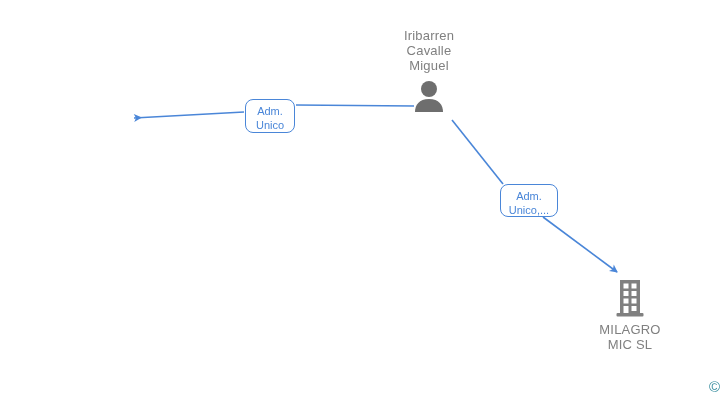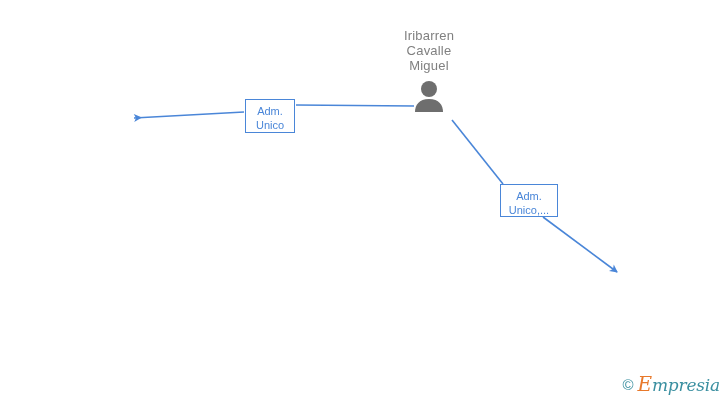--- a/index.html
+++ b/index.html
@@ -57,21 +57,21 @@
   #node-rezatoda .node-label { margin-bottom: 6px; }
   #node-person   .node-label { margin-bottom: 6px; }
   #node-milagro  .node-label { margin-top: 4px; }
 
   
   .edge-label {
     position: absolute;
     box-sizing: border-box;
     background: #ffffff;
     border: 1px solid #4a86d8;
-    border-radius: 0;
+    border-radius: 8px;
     color: #4a86d8;
     font-size: 11px;
     line-height: 14px;
     text-align: center;
     padding: 4px 4px;
     white-space: pre-line;
     z-index: 4;
   }
   #edge-label-1 { left: 245px; top: 99px;  width: 50px; height: 34px; }
   #edge-label-2 { left: 500px; top: 184px; width: 58px; height: 33px; }
@@ -140,19 +140,38 @@
 Cavalle
 Miguel</div>
     <svg class="node-glyph" width="34" height="34" viewBox="0 0 34 34" xmlns="http://www.w3.org/2000/svg">
       <g fill="#6e6e6e">
         <circle cx="17" cy="10" r="8"></circle>
         <path d="M17 20 C 7 20, 3 26, 3 33 L 31 33 C 31 26, 27 20, 17 20 Z"></path>
       </g>
     </svg>
   </div>
 
+  <div class="node" id="node-milagro">
+    <svg class="node-glyph" width="30" height="40" viewBox="0 0 30 40" xmlns="http://www.w3.org/2000/svg">
+      <g fill="#808080">
+        <rect x="5" y="2" width="20" height="33"></rect>
+        <rect x="1.5" y="35" width="27" height="3.5" rx="1"></rect>
+      </g>
+      <g fill="#ffffff">
+        <rect x="8.5" y="5.5" width="5" height="5"></rect>
+        <rect x="16.5" y="5.5" width="5" height="5"></rect>
+        <rect x="8.5" y="13" width="5" height="5"></rect>
+        <rect x="16.5" y="13" width="5" height="5"></rect>
+        <rect x="8.5" y="20.5" width="5" height="5"></rect>
+        <rect x="16.5" y="20.5" width="5" height="5"></rect>
+        <rect x="8.5" y="28" width="5" height="7"></rect>
+        <rect x="16.5" y="28" width="5" height="5"></rect>
+      </g>
+    </svg>
+    <div class="node-label company">MILAGRO
+MIC  SL</div>
+  </div>
 
   <div id="watermark">
     <span class="wm-c">©</span>
-    <span class="wm-word"><span class="wm-e">E</span><span>mpresia</span></span>
   </div>
 
 </div>
 
 </body></html>

